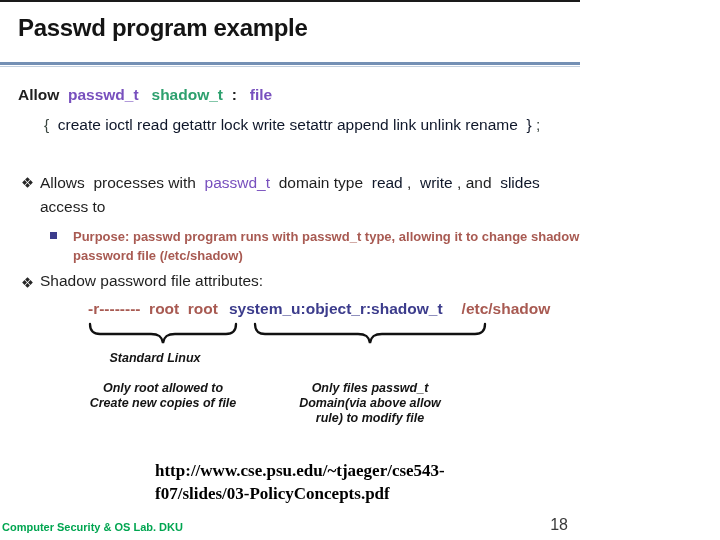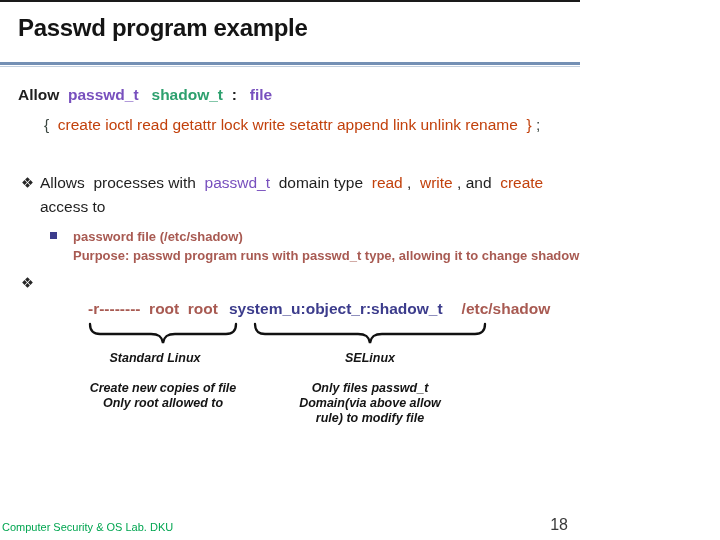--- a/index.html
+++ b/index.html
@@ -8,21 +8,21 @@
            font-family:"Liberation Sans",sans-serif; overflow:hidden; }
   .top-edge { position:absolute; left:0; top:0; width:720px; height:2px; background:#1a1a1a; }
 
   .title { position:absolute; left:18px; top:14px; font-size:24px; font-weight:700;
            color:#141414; letter-spacing:-0.3px; }
   .rule  { position:absolute; left:0; top:62px; width:720px; height:3px; background:#7490B4; }
   .rule2 { position:absolute; left:0; top:66px; width:720px; height:1px; background:#C2CFDE; }
 
   .seg { white-space:pre-wrap; }
   .ink{color:#1f1f1f} .purple{color:#7850BE} .green{color:#2DA06E}
-  .orange{color:#c2410c} .dark{color:#3a4640} .brick{color:#A85A52}
+  .orange{color:#0f172a} .dark{color:#3a4640} .brick{color:#A85A52}
   .navy{color:#3C3C8C} .bold{font-weight:700}
 
   .code-header { position:absolute; left:18px; top:86px; font-size:15.5px; font-weight:600; }
   .code-perms  { position:absolute; left:44px; top:116px; font-size:15.5px; font-weight:400; }
 
   .bullet-icon { position:absolute; width:11px; height:11px; }
   .b1 { left:22px; top:177px; }
   .b2 { left:22px; top:277px; }
 
   .bullet1 { position:absolute; left:40px; top:171px; font-size:15.5px; line-height:24px; color:#1f1f1f; }
@@ -46,21 +46,21 @@
   .lbl-right { left:253px; width:234px; }
 
   .note { position:absolute; top:381px; font-size:12.5px; line-height:15px; font-style:italic;
           font-weight:600; color:#141414; text-align:center; }
   .note-left  { left:63px;  width:200px; }
   .note-right { left:256px; width:228px; }
 
   .source { position:absolute; left:155px; top:459px; font-family:"Liberation Serif",serif;
             font-size:17px; font-weight:700; line-height:23px; color:#000; }
 
-  .footer-left { position:absolute; left:2px; top:521px; font-size:11px; font-weight:400; color:#00A550; }
+  .footer-left { position:absolute; left:2px; top:521px; font-size:11px; font-weight:700; color:#00A550; }
   .page-num    { position:absolute; right:12px; top:516px; font-size:16px; color:#3a3a3a; }
 </style>
 </head>
 <body>
 
 <div class="slide">
   <div class="top-edge"></div>
 
   <h1 class="title">Passwd program example</h1>
   <div class="rule"></div>
@@ -89,58 +89,62 @@
   </svg>
   <div class="bullet1">
     <div>
       <span class="seg ink">Allows  processes with </span>
       <span class="seg purple">passwd_t</span>
       <span class="seg ink"> domain type </span>
       <span class="seg orange">read</span>
       <span class="seg ink">, </span>
       <span class="seg orange">write</span>
       <span class="seg ink">, and </span>
-      <span class="seg orange">create</span>
+      <span class="seg orange">slides</span>
       <span class="seg ink"> access to</span>
     </div>
   </div>
 
   <span class="sq-bullet"></span>
   <div class="purpose">
+    <div>Purpose: passwd program runs with passwd_t type, allowing it to change shadow</div>
     <div>password file (/etc/shadow)</div>
-    <div>Purpose: passwd program runs with passwd_t type, allowing it to change shadow</div>
   </div>
 
   <svg class="bullet-icon b2" viewBox="0 0 12 12">
     <path fill="#262626" d="M6 0.2 L8.6 2.8 L6 5.4 L3.4 2.8 Z
                             M2.8 3.4 L5.4 6 L2.8 8.6 L0.2 6 Z
                             M9.2 3.4 L11.8 6 L9.2 8.6 L6.6 6 Z
                             M6 6.6 L8.6 9.2 L6 11.8 L3.4 9.2 Z"></path>
   </svg>
+  <div class="bullet2">Shadow password file attributes:</div>
 
   <div class="attr-line">
     <span class="seg brick">-r--------  root  root</span><span class="seg navy sel">system_u:object_r:shadow_t</span><span class="seg brick path">/etc/shadow</span>
   </div>
 
   <svg class="brace brace-left" width="150" height="24" viewBox="0 0 150 24">
     <path d="M2 2 C2 9 5 12 12 12 L63 12 C70 12 74 14 75 21 C76 14 80 12 87 12 L138 12 C145 12 148 9 148 2" fill="none" stroke="#111" stroke-width="2.3" stroke-linecap="round"></path>
   </svg>
   <svg class="brace brace-right" width="234" height="24" viewBox="0 0 234 24">
     <path d="M2 2 C2 9 5 12 12 12 L105 12 C112 12 116 14 117 21 C118 14 122 12 129 12 L222 12 C229 12 232 9 232 2" fill="none" stroke="#111" stroke-width="2.3" stroke-linecap="round"></path>
   </svg>
 
   <div class="brace-label lbl-left">Standard Linux</div>
-  <div class="brace-label lbl-right">SELinux</div>
 
   <div class="note note-left">
+    <div>Only root allowed to</div>
     <div>Create new copies of file</div>
-    <div>Only root allowed to</div>
   </div>
   <div class="note note-right">
     <div>Only files passwd_t</div>
     <div>Domain(via above allow</div>
     <div>rule) to modify file</div>
   </div>
 
+  <div class="source">
+    <div>http://www.cse.psu.edu/~tjaeger/cse543-</div>
+    <div>f07/slides/03-PolicyConcepts.pdf</div>
+  </div>
 
   <div class="footer-left">Computer Security &amp; OS Lab. DKU</div>
   <div class="page-num">18</div>
 </div>
 
 </body></html>

